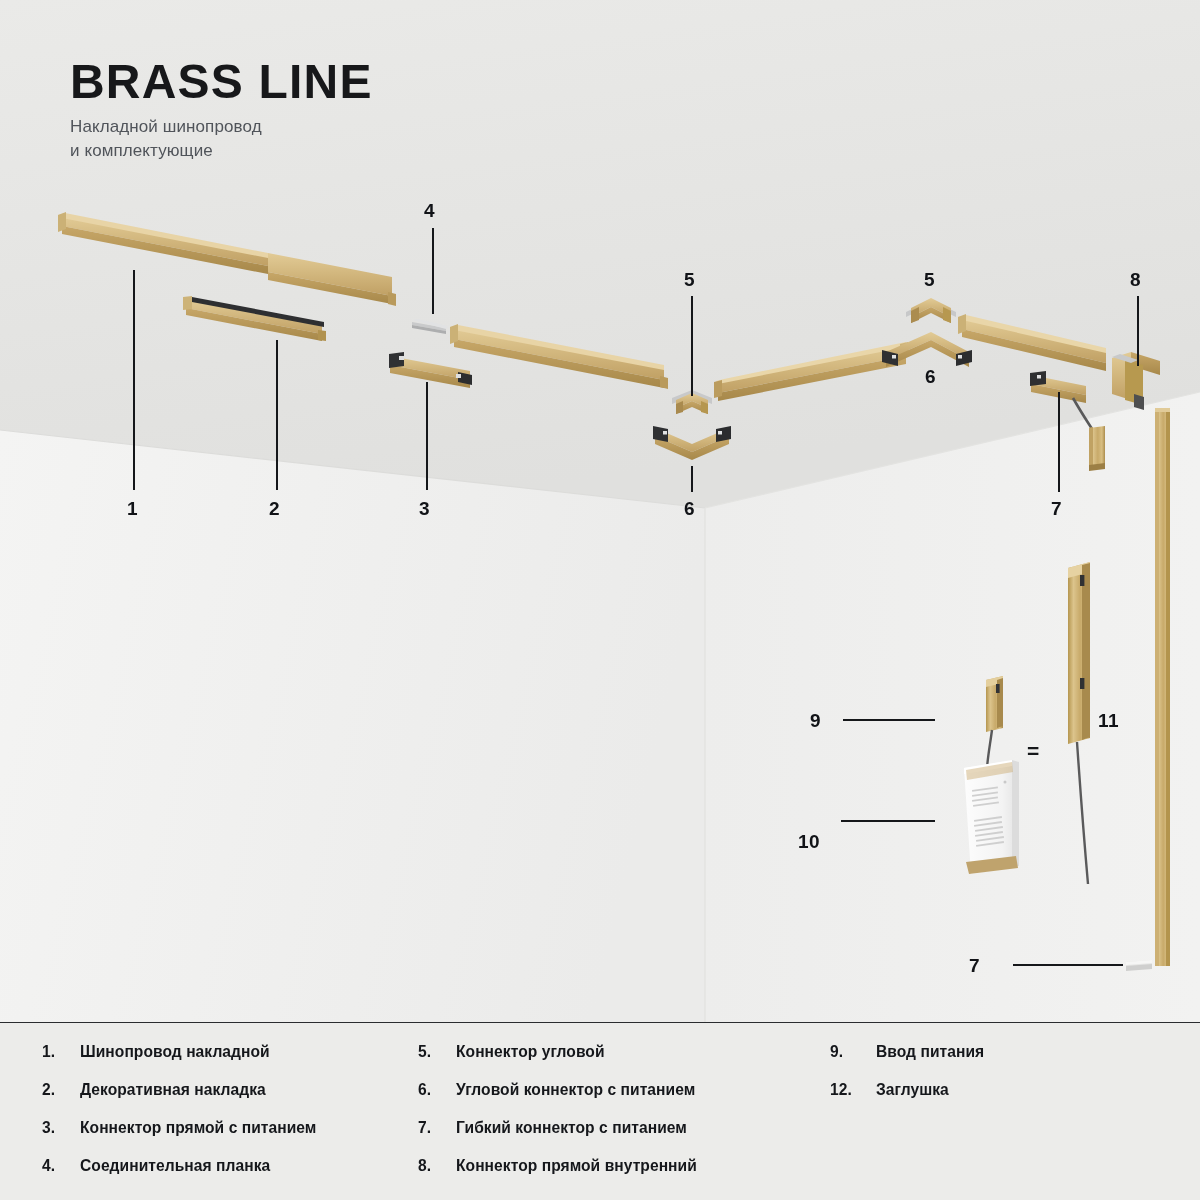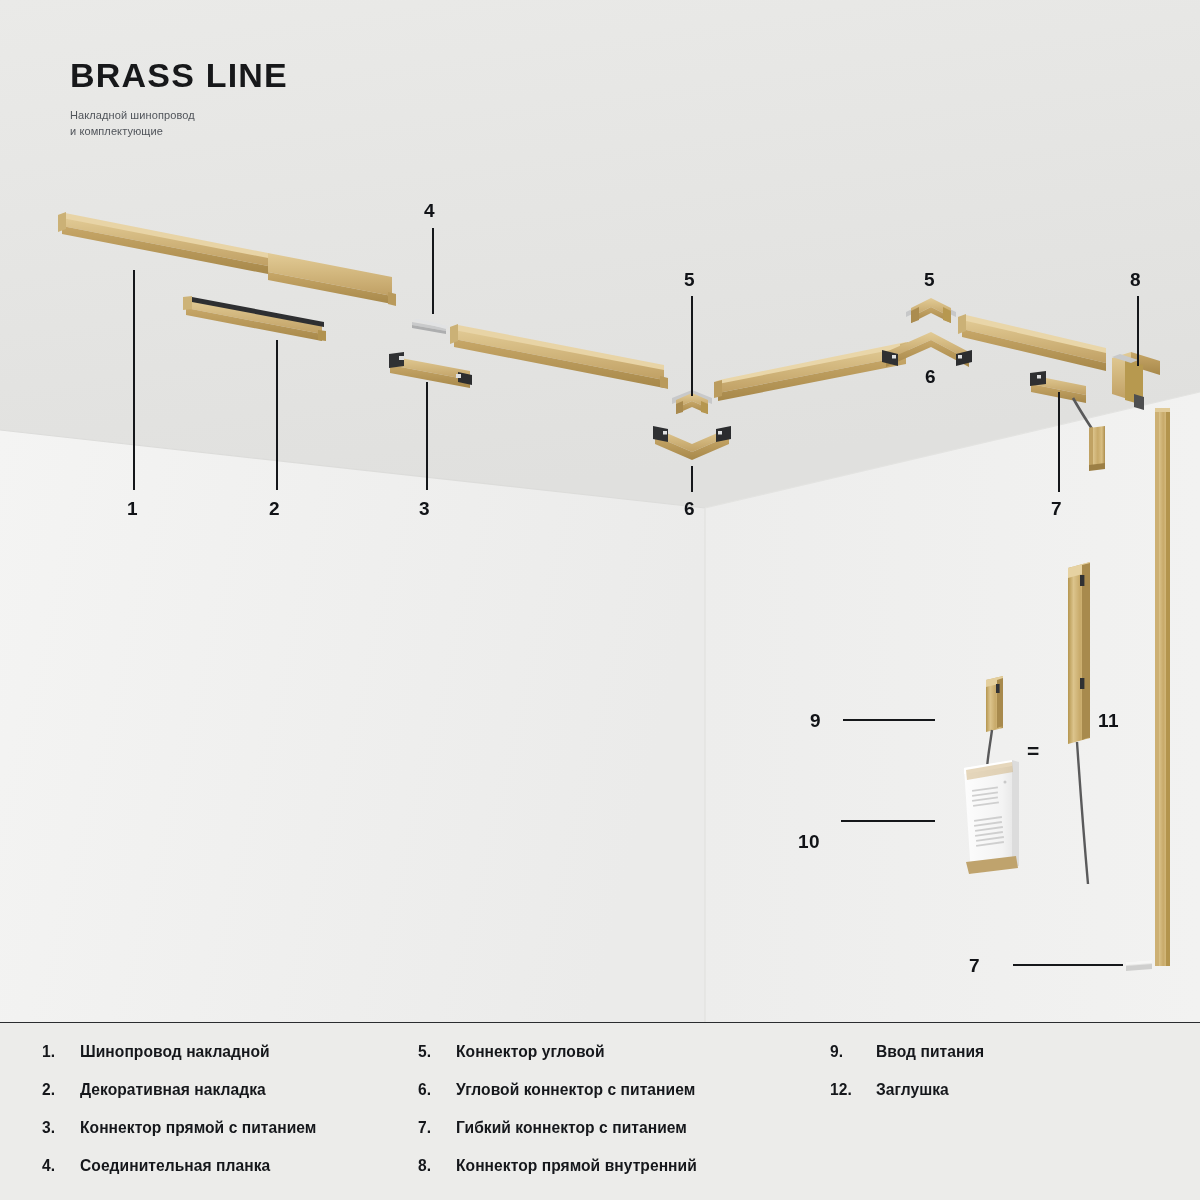--- a/index.html
+++ b/index.html
@@ -12,25 +12,25 @@
   }
 
   #stage { position:absolute; inset:0; width:1200px; height:1200px; }
 
   
   .scene-svg { position:absolute; left:0; top:0; width:1200px; height:1022px; }
 
   
   .header { position:absolute; left:70px; top:58px; z-index:40; }
   .brand {
-    font-size:34px; font-weight:700; letter-spacing:1.2px;
+    font-size:48px; font-weight:700; letter-spacing:1.2px;
     color:#17181a; line-height:1;
   }
   .sub {
-    margin-top:16px; font-size:11px; color:#50545a;
+    margin-top:9px; font-size:17px; color:#50545a;
     line-height:1.42; font-weight:400; letter-spacing:.1px;
   }
 
   
   .callout { position:absolute; z-index:35; }
   .cnum {
     position:absolute; font-size:19px; font-weight:700; color:#111317;
     letter-spacing:.4px; white-space:nowrap;
   }
   .lead { position:absolute; background:#15171a; }

